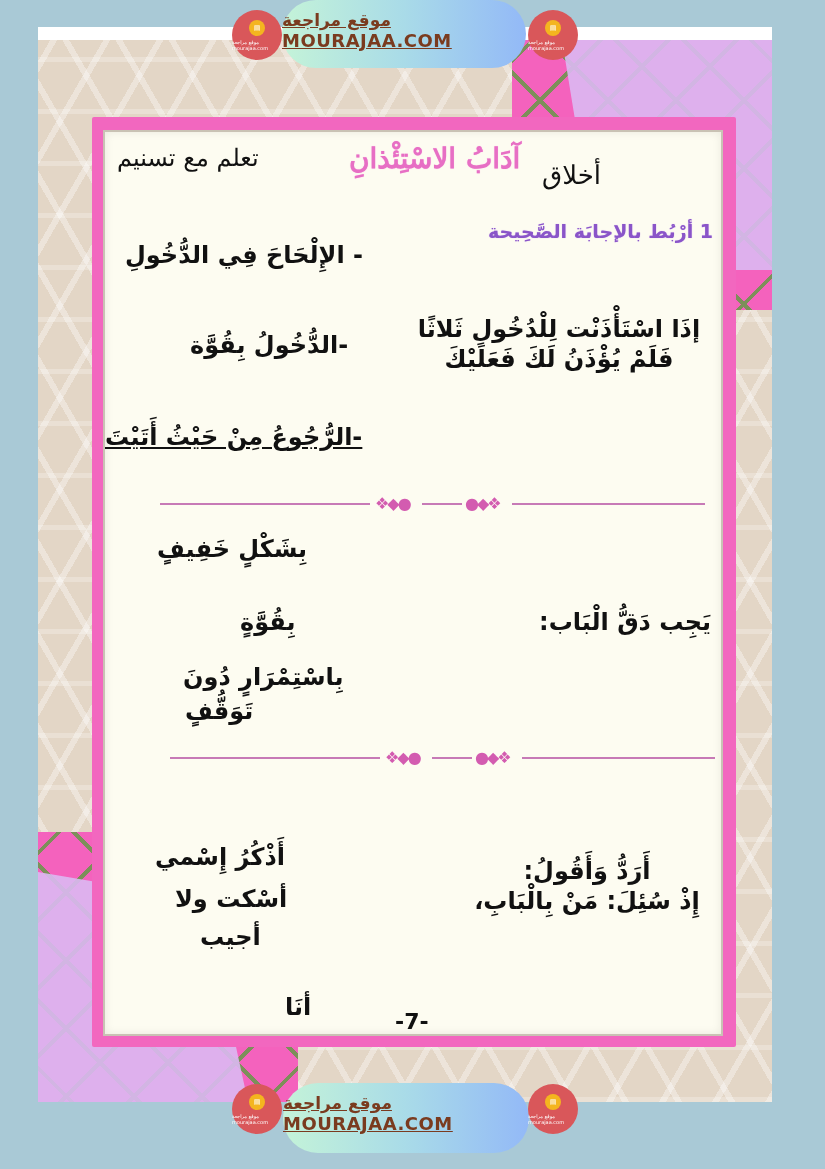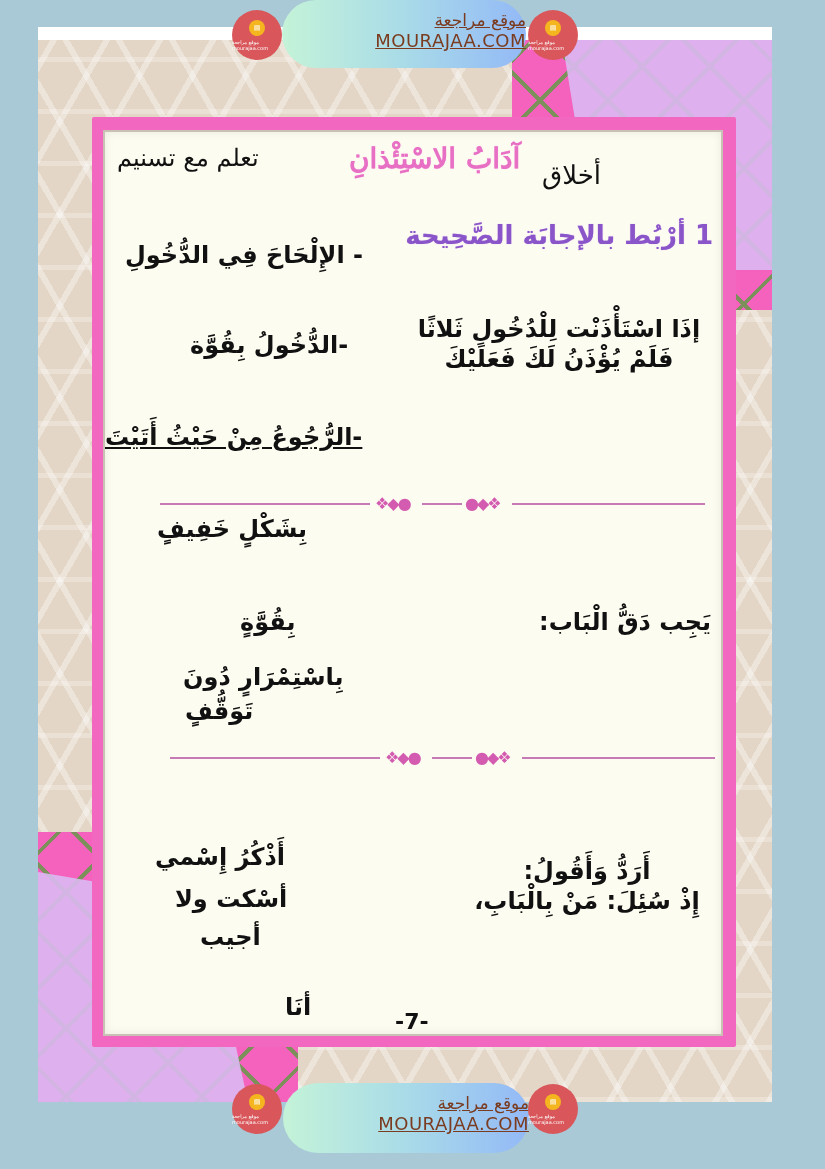--- a/index.html
+++ b/index.html
@@ -46,37 +46,37 @@
     background:#fdfcf1; border:2px solid #c9c2b4; box-sizing:border-box;
     box-shadow: inset 0 0 10px rgba(0,0,0,0.08);
   }
   .content { position:absolute; inset:0; direction:rtl; }
 
   .hdr-right { position:absolute; right:120px; top:28px; font-size:26px; color:#111; font-family:"DejaVu Serif", serif; }
   .hdr-title { position:absolute; left:200px; top:10px; font-size:28px; font-weight:bold; color:#e76fc4; font-family:"DejaVu Serif", serif; text-shadow:0 0 1px #f7b4e2;margin-left:44px; }
   .hdr-left  { position:absolute; left:12px; top:12px; font-size:24px; color:#111; font-family:"DejaVu Serif", serif; }
 
   .section-title {
-    position:absolute; right:8px; top:88px; font-size:26px; font-weight:bold; color:#8a55c8;
+    position:absolute; right:8px; top:88px; font-size:19px; font-weight:bold; color:#8a55c8;
     text-shadow:0 0 1px #c9a8ee;
   }
   .ar { font-weight:bold; color:#111; font-size:24px; line-height:1.25; white-space:nowrap; }
   .abs { position:absolute; }
   .q { text-align:center; }
 
   .divider { position:absolute; height:20px; }
   .divider .line { position:absolute; top:9px; height:2px; background:#c77ab6; }
   .divider .orn { position:absolute; top:2px; color:#d35cb0; font-size:16px; line-height:16px; letter-spacing:-2px; }
 
   .page-num { position:absolute; left:290px; top:877px; font-size:22px; font-weight:bold; color:#111; direction:ltr; }
 
   .badge {
     position:absolute; border-radius:40px;
     background:linear-gradient(90deg,#c4f3d8 0%, #a9dbe8 50%, #93b9f7 100%);
-    text-align:right; color:#7a3b1f; font-weight:normal;
+    text-align:left; color:#7a3b1f; font-weight:bold;
   }
   .badge .ar-line { font-size:17px; text-decoration:underline; margin-top:10px; direction:rtl; }
   .badge .en-line { font-size:18px; text-decoration:underline; letter-spacing:0.5px; font-family:"DejaVu Sans", sans-serif; }
   .logo {
     position:absolute; width:50px; height:50px; border-radius:50%;
     background:#d9575a; display:flex; flex-direction:column; align-items:center; justify-content:center;
   }
   .logo .dot { width:16px; height:16px; border-radius:50%; background:#f4b51f; color:#fff; font-size:7px; line-height:16px; text-align:center; }
   .logo .cap { font-size:5px; color:#fff; margin-top:3px; line-height:6px; }
 </style>
@@ -108,21 +108,21 @@
     </div>
 
     <div class="divider" style="left:55px; top:362px; width:545px;">
       <div class="line" style="left:0; width:210px;"></div>
       <div class="orn" style="left:215px;">●◆❖</div>
       <div class="line" style="left:262px; width:40px;"></div>
       <div class="orn" style="left:305px;">❖◆●</div>
       <div class="line" style="left:352px; width:193px;"></div>
     </div>
 
-    <div class="ar abs" style="left:52px; top:382px;">بِشَكْلٍ خَفِيفٍ</div>
+    <div class="ar abs" style="left:52px; top:402px;">بِشَكْلٍ خَفِيفٍ</div>
     <div class="ar abs" style="left:135px; top:475px;">بِقُوَّةٍ</div>
     <div class="ar abs" style="left:45px; top:530px;margin-left:33px;">بِاسْتِمْرَارٍ دُونَ</div>
     <div class="ar abs" style="left:80px; top:564px;">تَوَقُّفٍ</div>
     <div class="ar abs" style="right:10px; top:475px;">يَجِب دَقُّ الْبَاب:</div>
 
     <div class="divider" style="left:65px; top:616px; width:545px;">
       <div class="line" style="left:0; width:210px;"></div>
       <div class="orn" style="left:215px;">●◆❖</div>
       <div class="line" style="left:262px; width:40px;"></div>
       <div class="orn" style="left:305px;">❖◆●</div>

